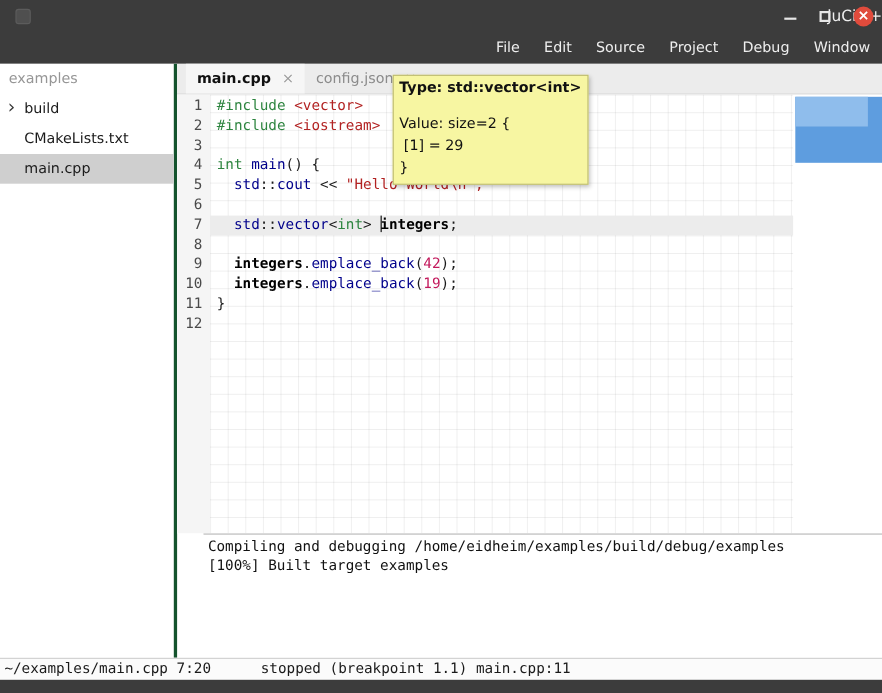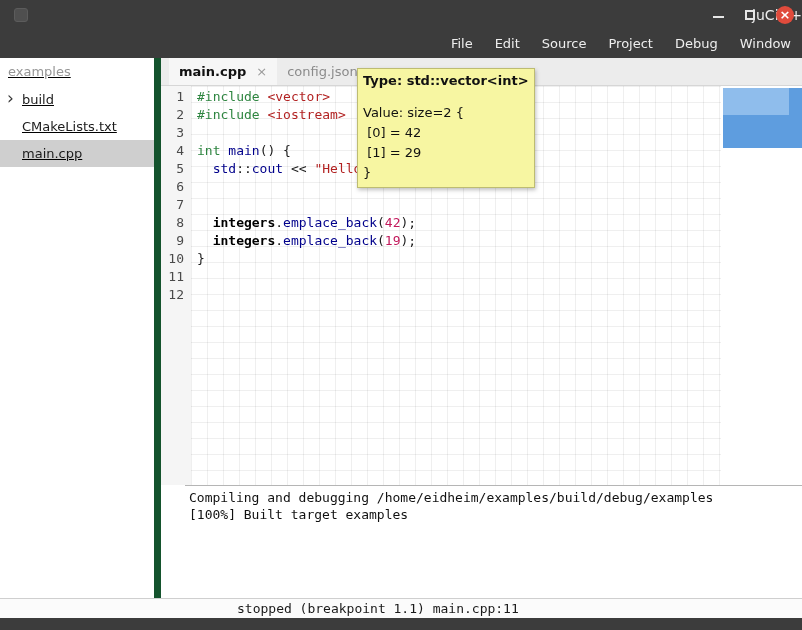--- a/index.html
+++ b/index.html
@@ -16,21 +16,21 @@
   .title { position:absolute; left:0; right:0; top:0; line-height:30px; text-align:right; color:var(--chrome-fg); font-size:14px;padding-left:23px; }
   .btn-min { position:absolute; right:78px; top:16px; width:11px; height:2px; background:#e6e6e6; }
   .btn-restore { position:absolute; right:47px; top:10px; width:10px; height:10px; border:2px solid #e6e6e6; }
   .btn-close { position:absolute; right:8px; top:6px; width:18px; height:18px; border-radius:50%; background:var(--close-red); text-align:center; }
   .btn-close .x { color:#fff; font-size:13px; line-height:17px; font-weight:bold; display:block; }
 
   .menubar { position:absolute; left:0; top:30px; width:802px; height:28px; background:var(--chrome-bg); padding-left:8px; white-space:nowrap;text-align:right; }
   .menu-item { display:inline-block; line-height:28px; padding:0 11px; color:var(--chrome-fg); font-size:13px; cursor:default; }
 
   
-  .sidebar { position:absolute; left:0; top:58px; width:161px; height:540px; background:#fff; border-right:7px solid #14532d;text-decoration:underline; }
+  .sidebar { position:absolute; left:0; top:58px; width:161px; height:540px; background:#fff; border-right:3px solid #14532d; }
   .sidebar-header { color:#969696; font-size:13px; padding:6px 8px; height:28px; }
   .tree-item { height:27px; line-height:27px; font-size:13px; color:#1b1b1b; position:relative; padding-left:22px; cursor:default; white-space:nowrap; }
   .tree-item.selected { background:var(--selected-bg); }
   .chev { position:absolute; left:7px; top:0; font-size:17px; line-height:25px; color:#3a3a3a; }
 
   
   .tabbar { position:absolute; left:161px; top:58px; width:641px; height:28px; background:var(--tabbar-bg); border-bottom:1px solid #d6d6d6; display:flex; align-items:stretch; padding-left:8px; }
   .tab { display:flex; align-items:center; gap:10px; padding:0 10px; font-size:13px; color:#8b8b8b; cursor:default; }
   .tab.active { color:#111; font-weight:bold; background:#f6f6f6; }
   .tab-close { color:#9a9a9a; font-size:13px; font-weight:normal; }
@@ -134,45 +134,46 @@
         <div class="lnum">11</div>
         <div class="lnum">12</div>
       </div>
     <div class="code">
         <div class="line"><span class="c-green">#include </span><span class="c-red">&lt;vector&gt;</span></div>
         <div class="line"><span class="c-green">#include </span><span class="c-red">&lt;iostream&gt;</span></div>
         <div class="line"></div>
         <div class="line"><span class="c-green">int</span><span class="c-plain"> </span><span class="c-navy">main</span><span class="c-plain">() {</span></div>
         <div class="line"><span class="c-plain">  </span><span class="c-navy">std</span><span class="c-plain">::</span><span class="c-navy">cout</span><span class="c-plain"> &lt;&lt; </span><span class="c-red">"Hello World\n";</span></div>
         <div class="line"></div>
+        <div class="line hl-current"><span class="c-plain">  </span><span class="c-navy">std</span><span class="c-plain">::</span><span class="c-navy">vector</span><span class="c-plain">&lt;</span><span class="c-green">int</span><span class="c-plain">&gt; </span><span class="cursor"></span><span class="c-bold">integers</span><span class="c-plain">;</span></div>
         <div class="line"></div>
         <div class="line"><span class="c-plain">  </span><span class="c-bold">integers</span><span class="c-plain">.</span><span class="c-navy">emplace_back</span><span class="c-plain">(</span><span class="c-num">42</span><span class="c-plain">);</span></div>
         <div class="line"><span class="c-plain">  </span><span class="c-bold">integers</span><span class="c-plain">.</span><span class="c-navy">emplace_back</span><span class="c-plain">(</span><span class="c-num">19</span><span class="c-plain">);</span></div>
         <div class="line"><span class="c-plain">}</span></div>
       </div>
     <div class="overview">
       <div class="overview-inner"></div>
     </div>
   </div>
 
   <div class="tooltip">
     <div class="tooltip-type">Type: std::vector&lt;int&gt;</div>
     <div class="tooltip-gap"></div>
     <div>
         <div class="tt-line">Value: size=2 {</div>
-        <div class="tt-line"> [0] = 42</div>
         <div class="tt-line"> [1] = 29</div>
         <div class="tt-line">}</div>
       </div>
   </div>
 
   <div class="terminal">
       <div class="term-line">Compiling and debugging /home/eidheim/examples/build/debug/examples</div>
       <div class="term-line">[100%] Built target examples</div>
     </div>
 
   <div class="statusbar">
+    <span class="status-left">~/examples/main.cpp 7:20</span>
     <span class="status-center">stopped (breakpoint 1.1) main.cpp:11</span>
   </div>
 
   <div class="bottombar"></div>
 
 </div>
 
 </body></html>

